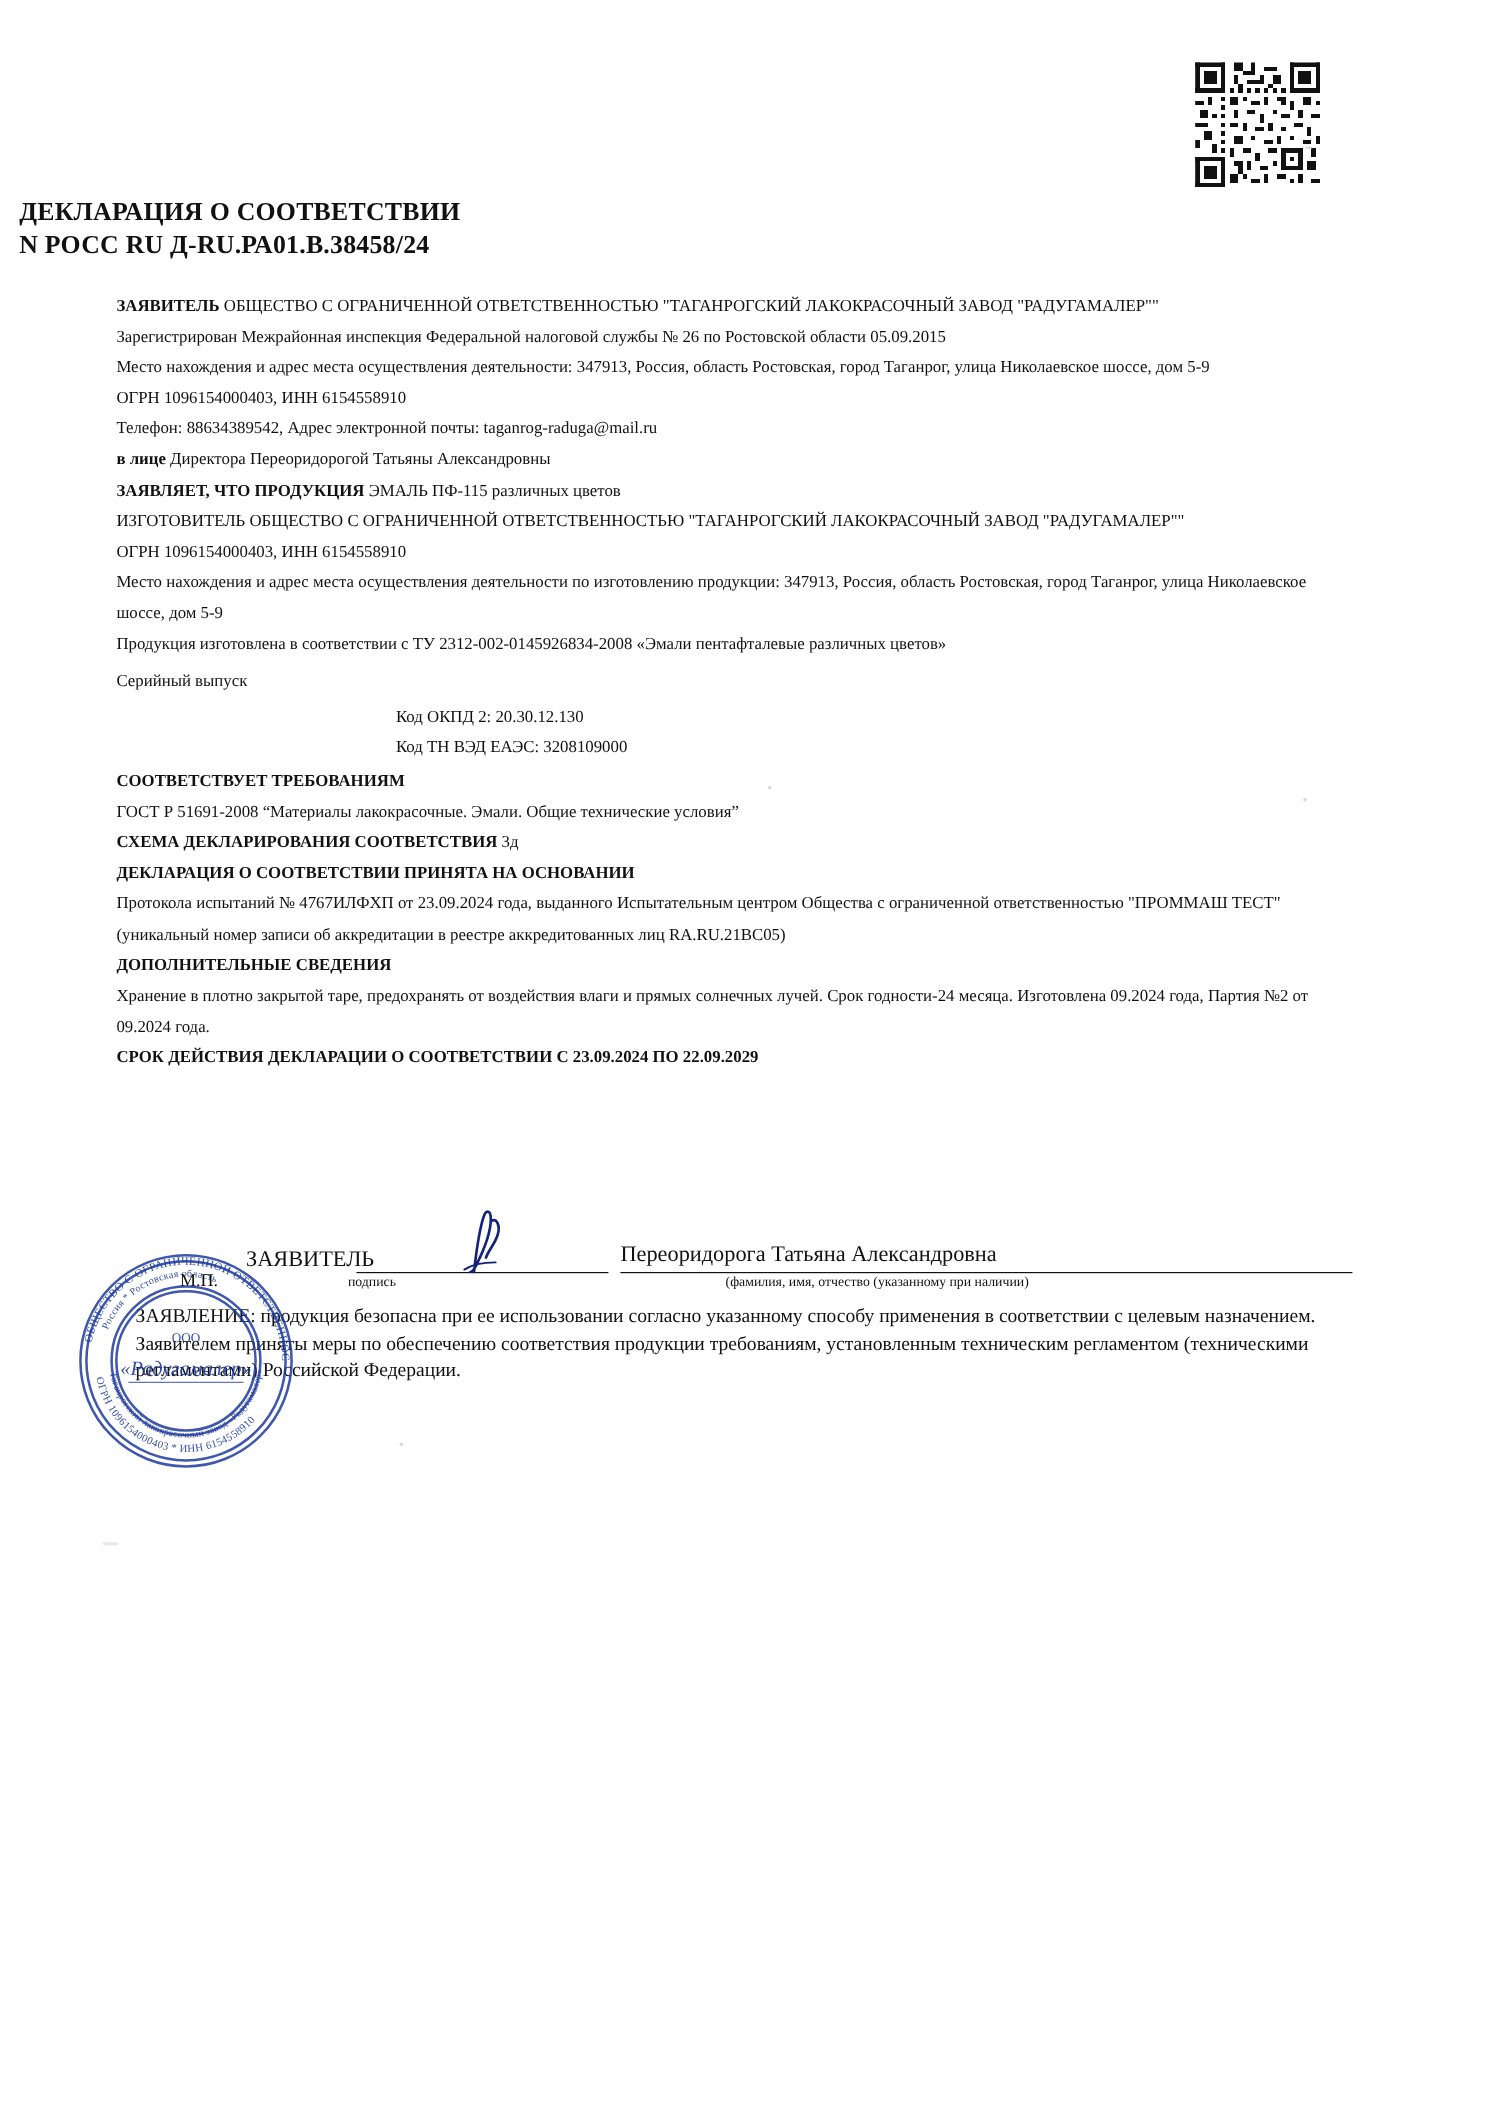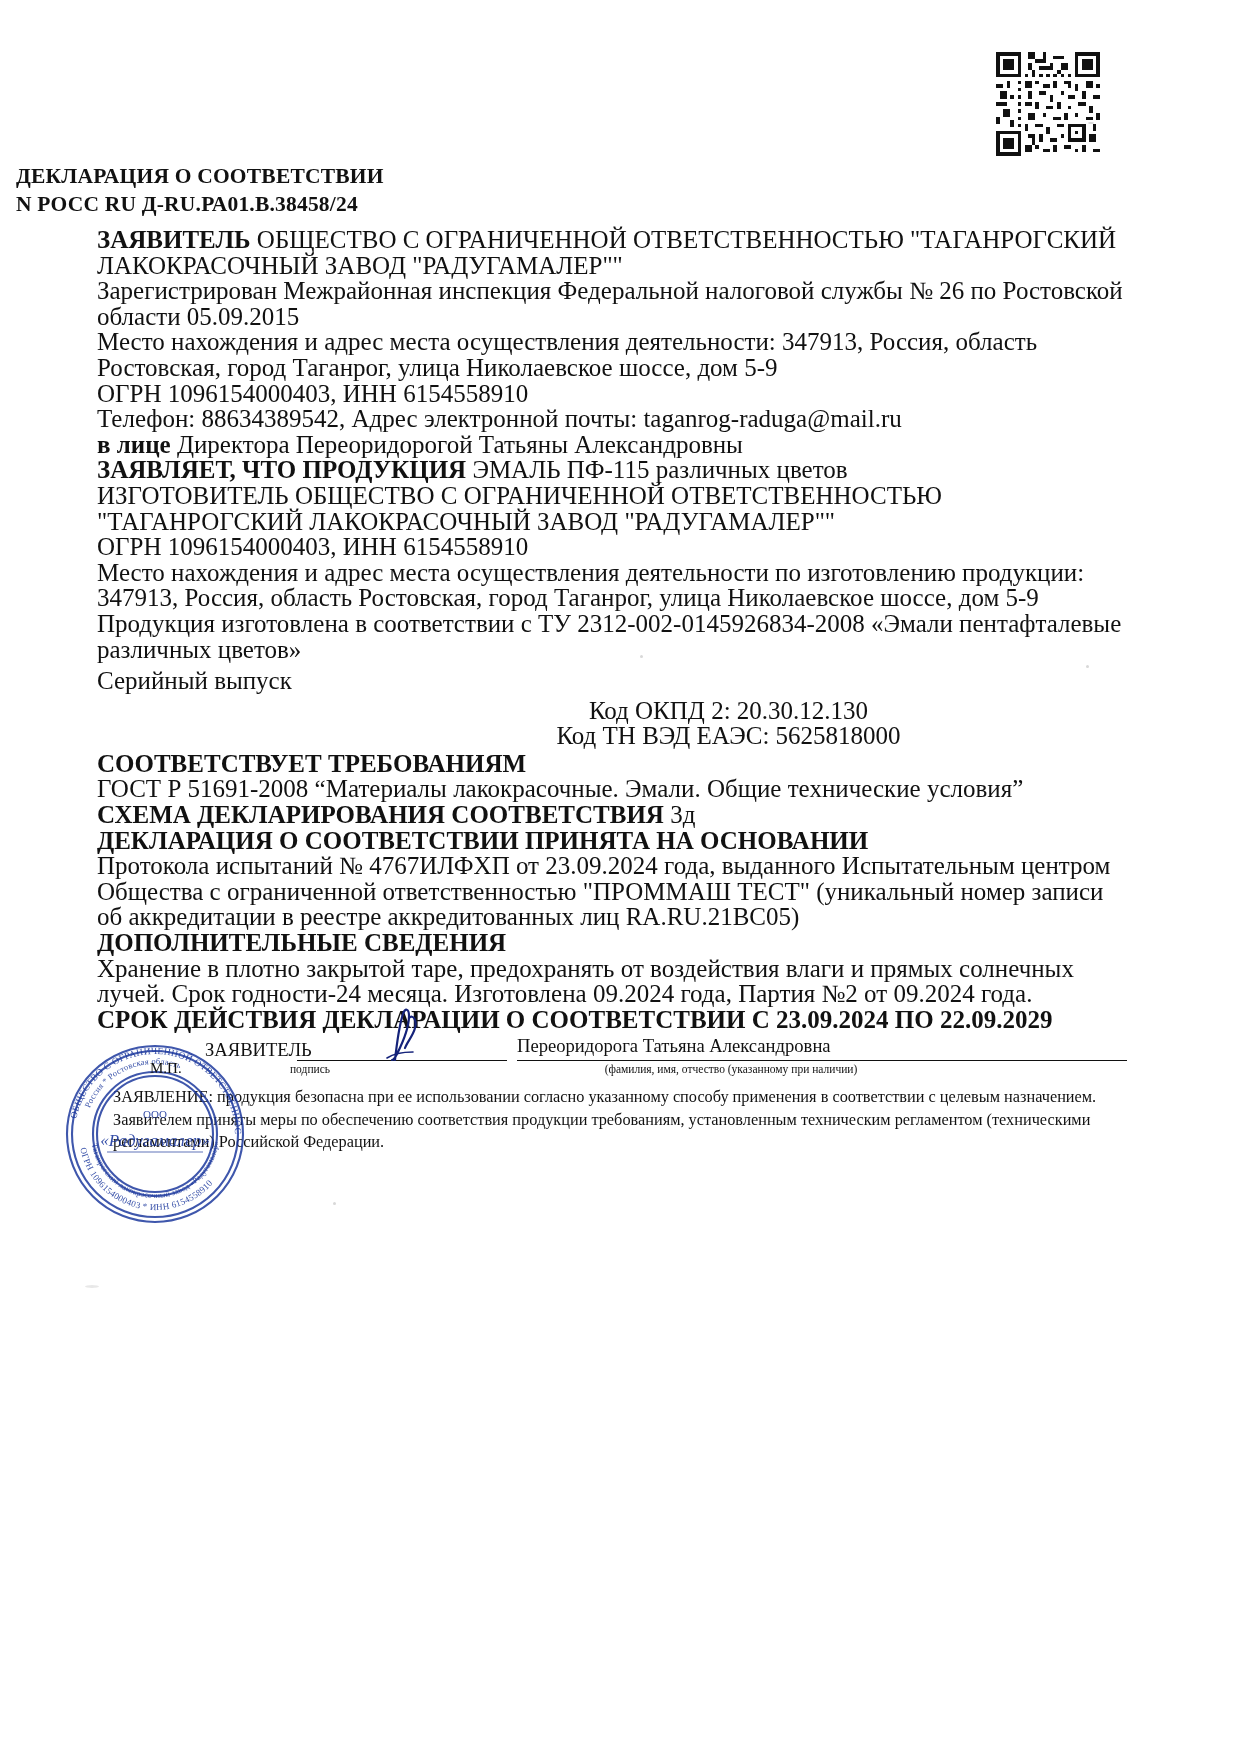--- a/index.html
+++ b/index.html
@@ -47,37 +47,36 @@
   .title-line2 {
     font-size: 21.5px;
     font-weight: bold;
     margin-top: 3px;
     letter-spacing: 0.2px;
   }
 
   
   .content {
     position: absolute;
-    top: 227px;
+    top: 243px;
     left: 97px;
     width: 1030px;
-    font-size: 25px;
+    font-size: 14px;
     line-height: 25.6px;
   }
   .content p {
     margin: 0;
   }
   .b { font-weight: bold; }
   .codes {
     margin-top: 4px;
     margin-bottom: 2px;
   }
   .codes .code-row {
     padding-left: 233px;
-    text-align: center;
   }
   .gap-sm { height: 6px; }
 
   
   .sign-area {
     position: absolute;
     top: 1030px;
     left: 97px;
     width: 1030px;
     font-size: 18.6px;
@@ -330,21 +329,21 @@
 
     <p>Место нахождения и адрес места осуществления деятельности по изготовлению продукции: 347913, Россия, область Ростовская, город Таганрог, улица Николаевское шоссе, дом 5-9</p>
 
     <p>Продукция изготовлена в соответствии с ТУ 2312-002-0145926834-2008 «Эмали пентафталевые различных цветов»</p>
 
     <div class="gap-sm"></div>
     <p>Серийный выпуск</p>
 
     <div class="codes">
       <p class="code-row">Код ОКПД 2: 20.30.12.130</p>
-      <p class="code-row">Код ТН ВЭД ЕАЭС: 5625818000</p>
+      <p class="code-row">Код ТН ВЭД ЕАЭС: 3208109000</p>
     </div>
 
     <p class="b">СООТВЕТСТВУЕТ ТРЕБОВАНИЯМ</p>
     <p>ГОСТ Р 51691-2008 “Материалы лакокрасочные. Эмали. Общие технические условия”</p>
 
     <p>
       <span class="b">СХЕМА ДЕКЛАРИРОВАНИЯ СООТВЕТСТВИЯ</span>
       <span>3д</span>
     </p>
 

